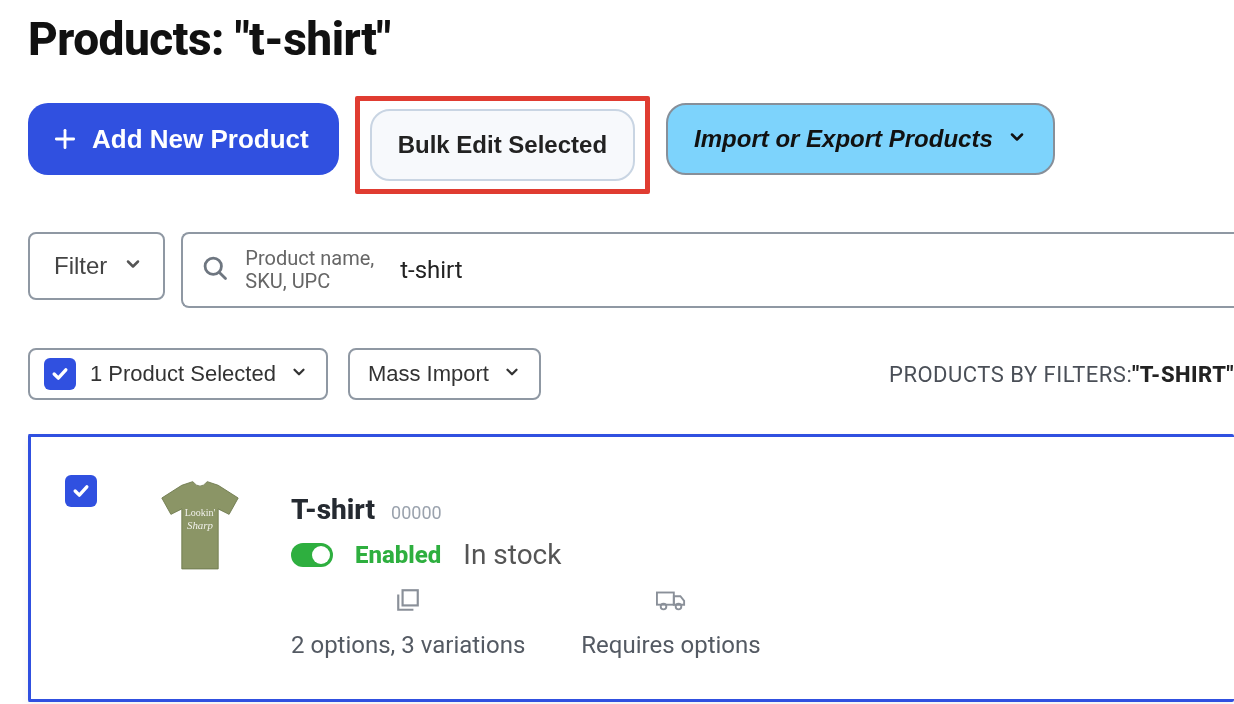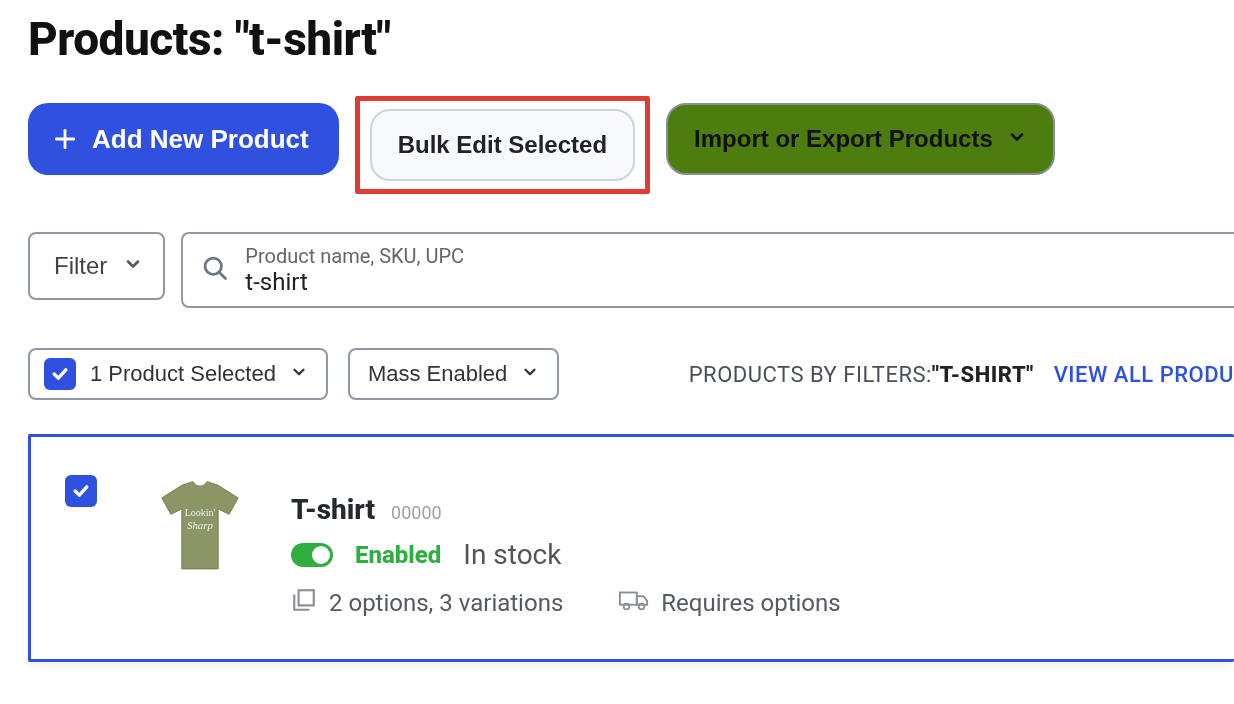--- a/index.html
+++ b/index.html
@@ -50,23 +50,24 @@
   .btn-primary .plus {
     margin-right: 14px;
     display: inline-flex;
   }
   .btn-secondary {
     background: #f7f9fc;
     color: #222;
     border: 2px solid #c9d5e3;
   }
   .btn-outline {
-    background: #4d7c0f;
+    background: #7dd3fc;
     color: #111;
     border: 2px solid #878f99;
+    font-style: italic;
   }
   .btn-outline .chev { margin-left: 14px; }
 
   .highlight-box {
     border: 5px solid #e03c31;
     padding: 8px 10px;
     border-radius: 2px;
     display: inline-flex;
     margin-top: 12px;
   }
@@ -97,21 +98,21 @@
     display: flex;
     align-items: center;
     border: 2px solid #8f98a3;
     border-right: none;
     border-radius: 8px 0 0 8px;
     padding: 8px 18px;
     gap: 16px;
     height: 76px;
   }
   .search-box .search-icon { color: #6e7680; flex-shrink: 0; }
-  .search-texts { display: flex; flex-direction: column; line-height: 1.15; }
+  .search-texts { display: flex; flex-direction: row; line-height: 1.15; }
   .search-label { font-size: 20px; color: #666; }
   .search-value { font-size: 24px; color: #222; border: none; outline: none; padding: 0; font-family: inherit; background: transparent; width: 100%; }
 
   .select-row {
     display: flex;
     align-items: center;
     gap: 20px;
     margin-bottom: 34px;
   }
   .select-btn {
@@ -184,21 +185,21 @@
     width: 42px; height: 24px; border-radius: 12px;
     background: #2eaf3f; position: relative;
   }
   .toggle::after {
     content: ""; position: absolute; right: 3px; top: 3px;
     width: 18px; height: 18px; border-radius: 50%; background: #fff;
   }
   .enabled-text { color: #2eaf3f; font-weight: 800; font-size: 24px; }
   .stock-text { color: #555; font-size: 28px; }
   .meta-line { display: flex; align-items: center; gap: 56px; margin-top: 4px; }
-  .meta-item { display: flex; align-items: center; gap: 12px; font-size: 24px; color: #545a63; }
+  .meta-item { display: flex; align-items: center; gap: 12px; font-size: 24px; color: #545a63; flex-direction: column; }
   .meta-item svg { color: #8a9099; }
 
   
   .tshirt-svg { width: 94px; height: 100px; }
 </style>
 </head>
 <body>
 
 <h1 class="page-title">
   <span>Products: </span><span class="q">"t-shirt"</span>
@@ -263,33 +264,32 @@
     </span>
     <span>1 Product Selected</span>
     <span>
       <svg width="18" height="18" viewBox="0 0 24 24" fill="none" stroke="#333" stroke-width="3" stroke-linecap="round" stroke-linejoin="round">
           <polyline points="6 9 12 15 18 9"></polyline>
         </svg>
     </span>
   </button>
 
   <button class="select-btn">
-    <span>Mass Enabled</span>
+    <span>Mass Import</span>
     <span>
       <svg width="18" height="18" viewBox="0 0 24 24" fill="none" stroke="#333" stroke-width="3" stroke-linecap="round" stroke-linejoin="round">
           <polyline points="6 9 12 15 18 9"></polyline>
         </svg>
     </span>
   </button>
 
   <div class="filters-text">
     <span class="label">PRODUCTS BY FILTERS: </span>
     <span class="term">"T-SHIRT"</span>
   </div>
-  <span class="view-all-link">VIEW ALL PRODU</span>
 </div>
 
 <div class="product-card">
   <span class="checkbox-lg chk">
     <svg width="20" height="20" viewBox="0 0 24 24" fill="none" stroke="currentColor" stroke-width="4" stroke-linecap="round" stroke-linejoin="round">
         <polyline points="5 12 10 17 19 7"></polyline>
       </svg>
   </span>
 
   <div class="thumb">

